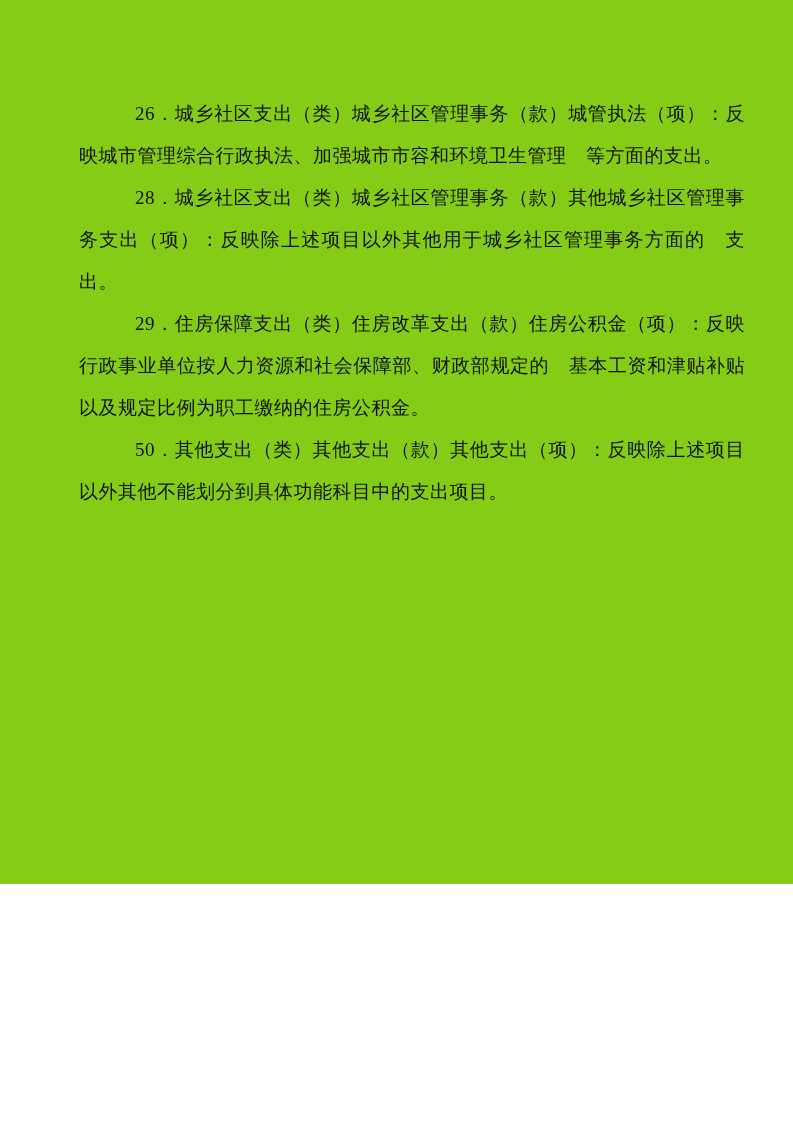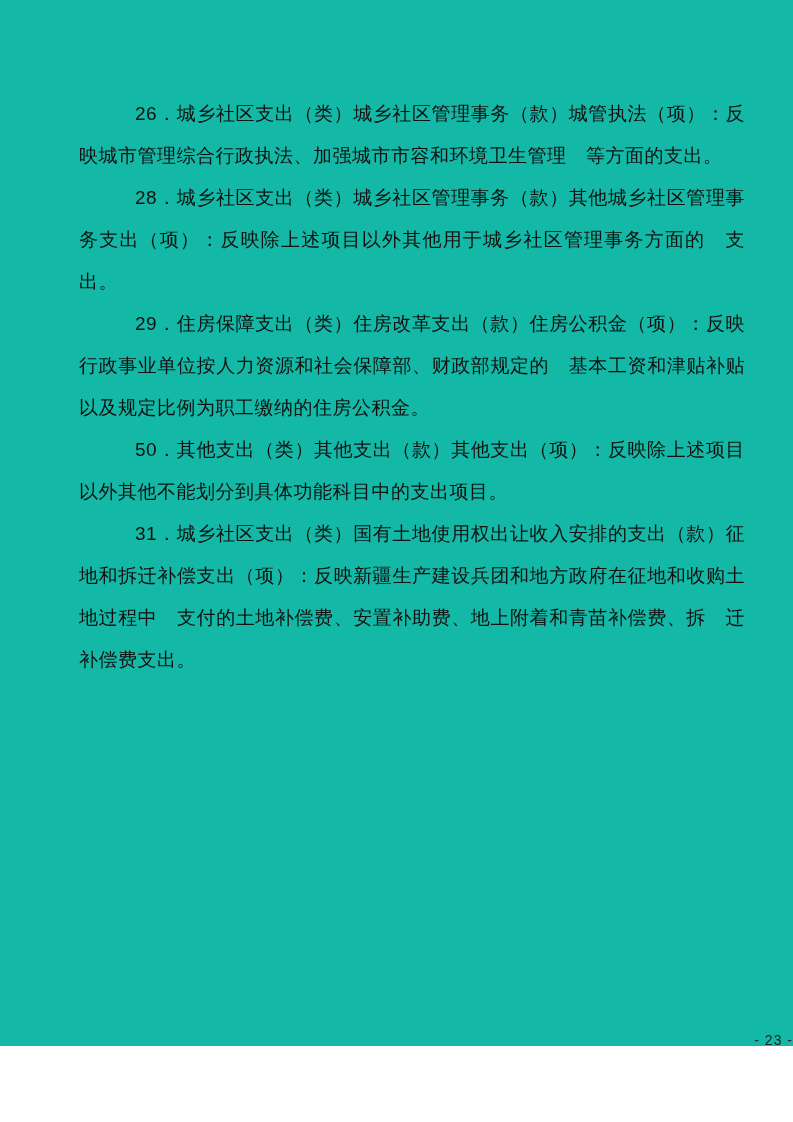--- a/index.html
+++ b/index.html
@@ -3,23 +3,23 @@
   <meta charset="utf-8">
   <style>
     html, body {
       margin: 0;
       padding: 0;
       background: #ffffff;
     }
     .page {
       position: relative;
       width: 793px;
-      height: 1046px;
-      background: #14b8a6;
-      font-family: Liberation Sans, sans-serif;
+      height: 884px;
+      background: #84cc16;
+      font-family: Liberation Serif, serif;
       color: #111111;
       overflow: hidden;
       box-sizing: border-box;
     }
     .content {
       position: absolute;
       top: 93px;
       left: 79px;
       width: 666px;
     }
@@ -45,18 +45,17 @@
   </style>
 </head>
 <body>
 
 <div class="page">
   <main class="content">
     <p class="para">26．城乡社区支出（类）城乡社区管理事务（款）城管执法（项）：反映城市管理综合行政执法、加强城市市容和环境卫生管理　等方面的支出。</p>
     <p class="para">28．城乡社区支出（类）城乡社区管理事务（款）其他城乡社区管理事务支出（项）：反映除上述项目以外其他用于城乡社区管理事务方面的　支出。</p>
     <p class="para">29．住房保障支出（类）住房改革支出（款）住房公积金（项）：反映行政事业单位按人力资源和社会保障部、财政部规定的　基本工资和津贴补贴以及规定比例为职工缴纳的住房公积金。</p>
     <p class="para">50．其他支出（类）其他支出（款）其他支出（项）：反映除上述项目以外其他不能划分到具体功能科目中的支出项目。</p>
-    <p class="para">31．城乡社区支出（类）国有土地使用权出让收入安排的支出（款）征地和拆迁补偿支出（项）：反映新疆生产建设兵团和地方政府在征地和收购土地过程中　支付的土地补偿费、安置补助费、地上附着和青苗补偿费、拆　迁补偿费支出。</p>
   </main>
   <footer class="footer">
     <span>- 23 -</span>
   </footer>
 </div>
 
 </body></html>

